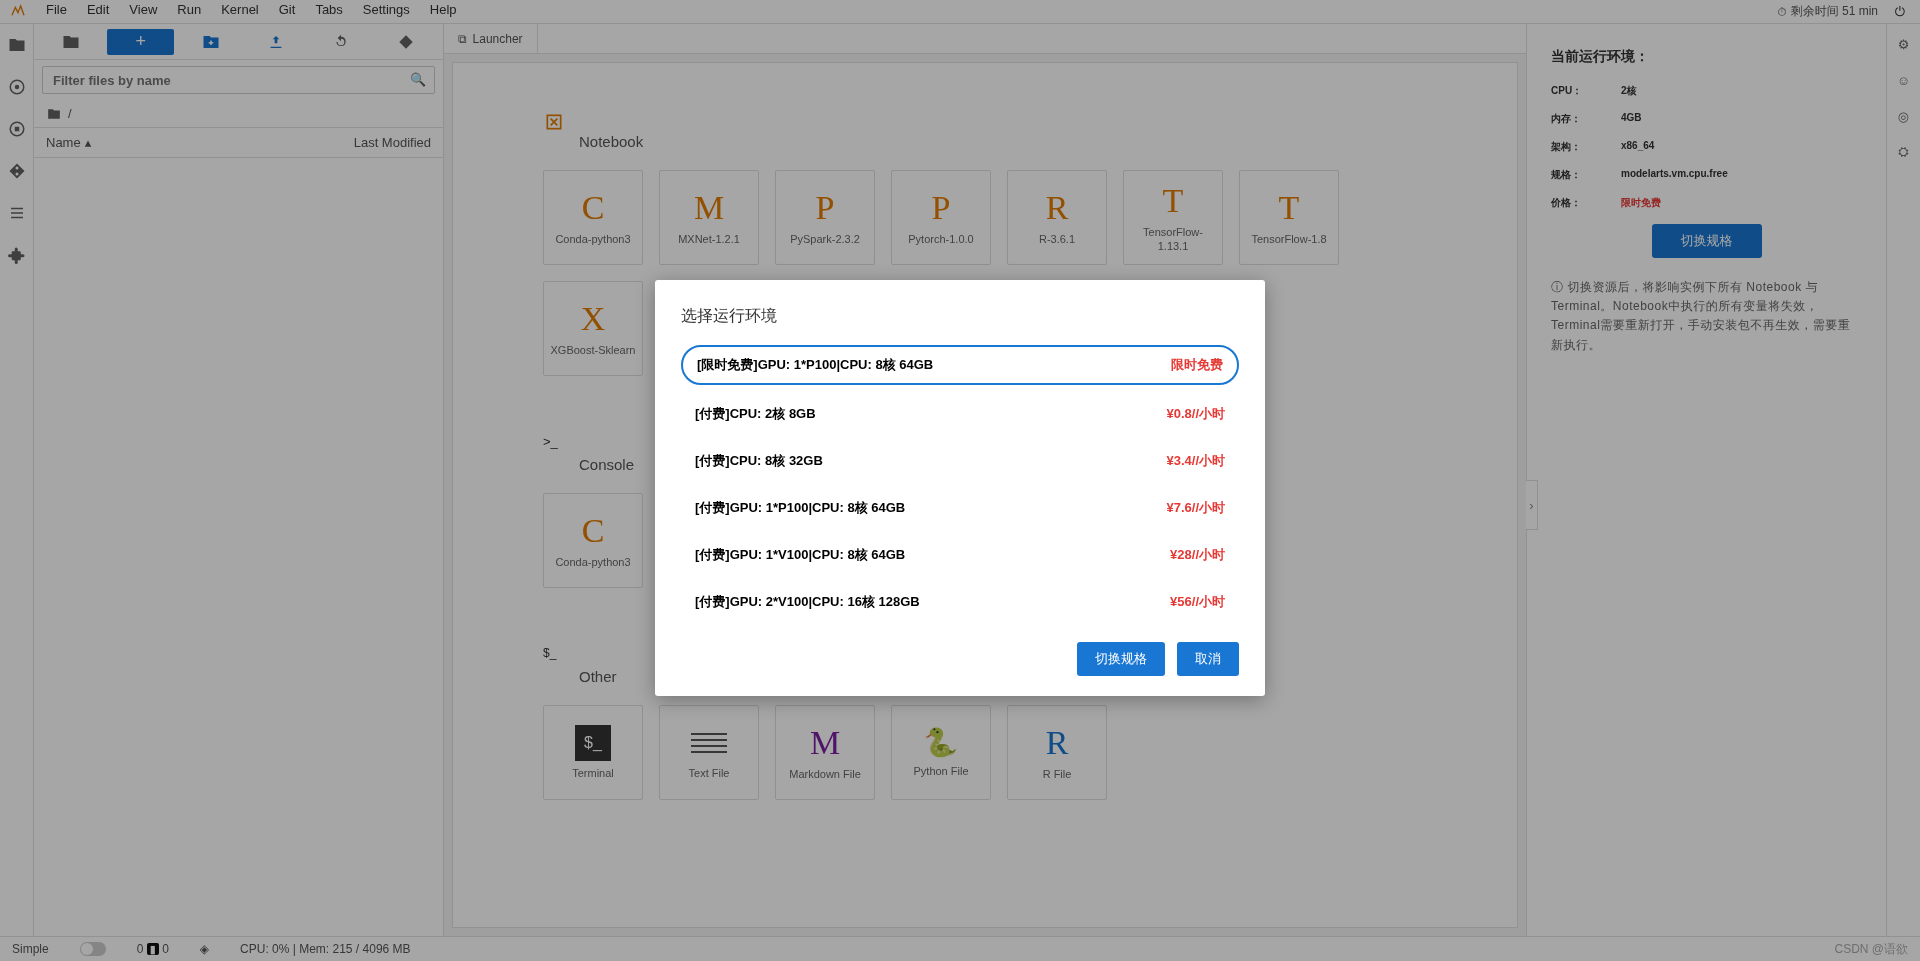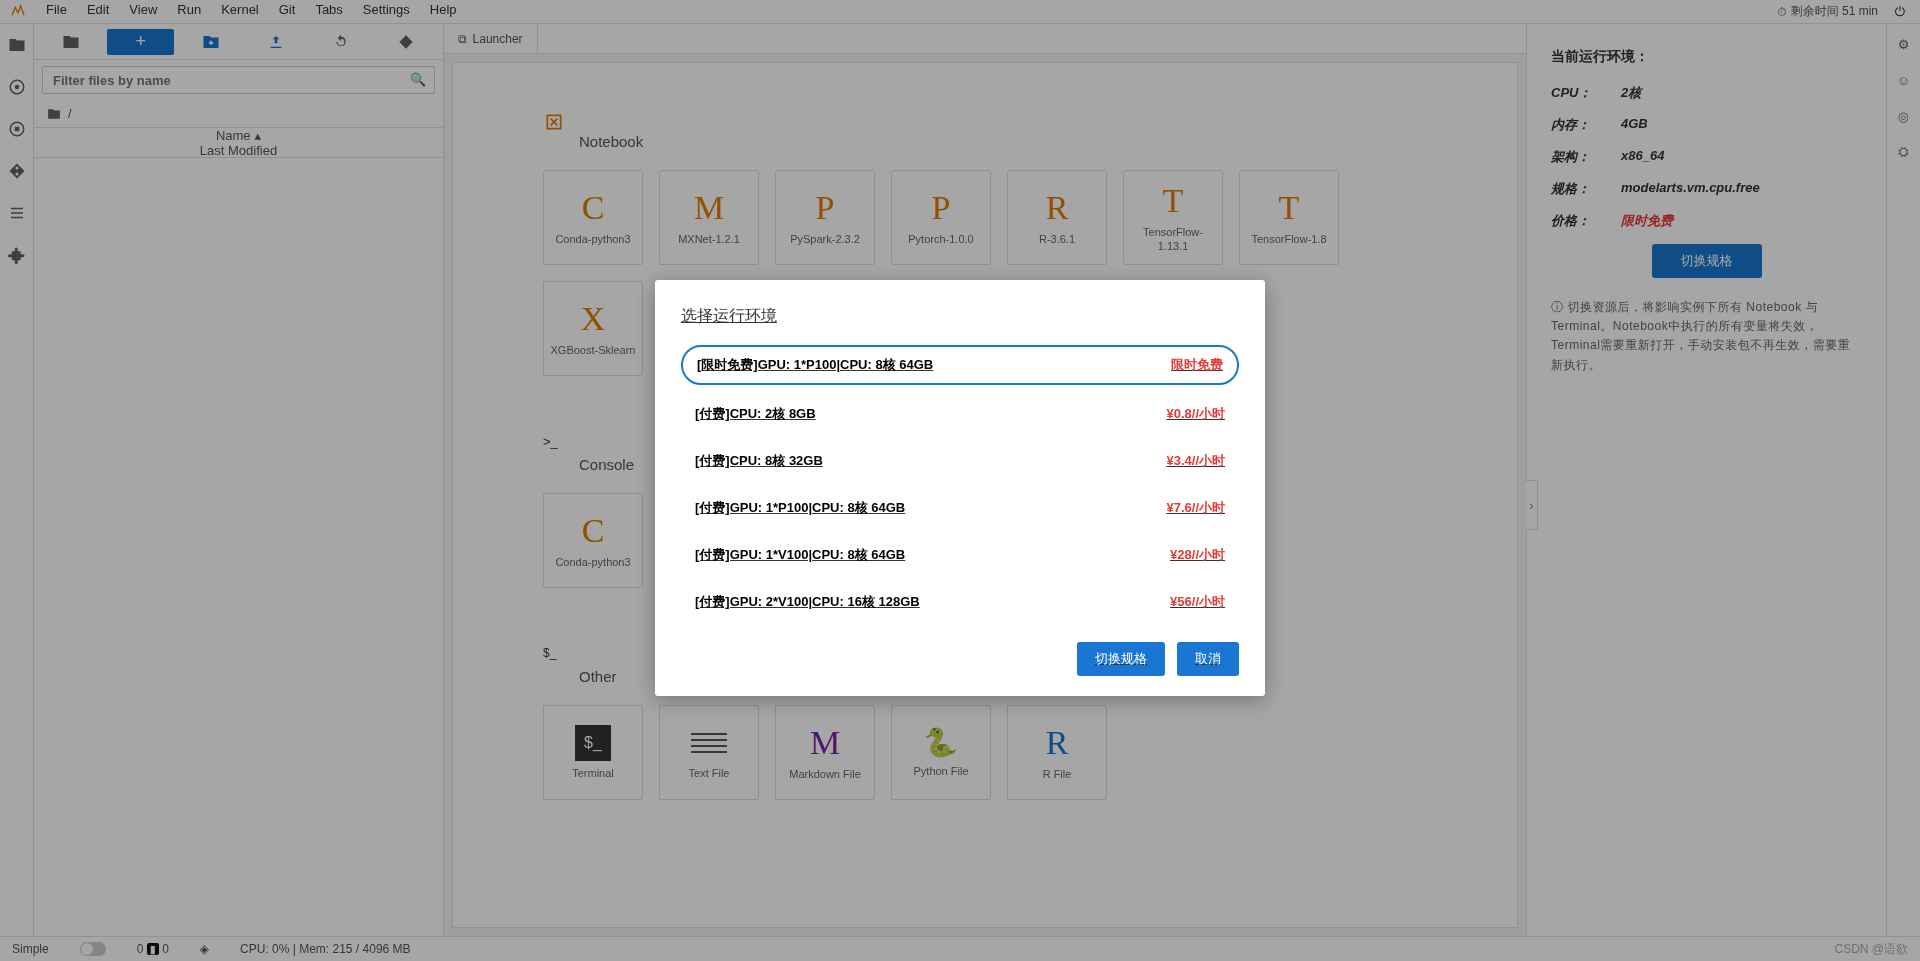--- a/index.html
+++ b/index.html
@@ -16,21 +16,21 @@
 .left-strip .strip-icon { width: 22px; height: 22px; color: #616161; display: flex; align-items: center; justify-content: center; cursor: pointer; }
 .filebrowser { width: 410px; border-right: 1px solid #e0e0e0; display: flex; flex-direction: column; }
 .fb-toolbar { height: 36px; display: flex; align-items: center; padding: 0 8px; gap: 8px; border-bottom: 1px solid #e0e0e0; }
 .fb-toolbar .tb-btn { width: 60px; height: 26px; display: flex; align-items: center; justify-content: center; color: #1976d2; cursor: pointer; }
 .fb-toolbar .tb-btn.new { width: 70px; background: #1976d2; color: #fff; border-radius: 2px; font-size: 18px; }
 .fb-filter { padding: 6px 8px; }
 .fb-filter input { width: 100%; height: 28px; padding: 0 28px 0 10px; border: 1px solid #ccc; border-radius: 2px; font-size: 13px; font-weight: bold; }
 .fb-filter-wrap { position: relative; }
 .fb-filter-wrap .search-ic { position: absolute; right: 8px; top: 6px; color: #777; }
 .fb-breadcrumb { height: 28px; display: flex; align-items: center; padding: 0 12px; gap: 6px; border-bottom: 1px solid #e0e0e0; color: #555; }
-.fb-header { height: 30px; display: flex; align-items: center; justify-content: space-between; padding: 0 12px; color: #555; border-bottom: 1px solid #e0e0e0; flex-direction: column; }
+.fb-header { height: 30px; display: flex; align-items: center; justify-content: space-between; padding: 0 12px; color: #555; border-bottom: 1px solid #e0e0e0; }
 .fb-header .name { display:flex; align-items:center; gap:4px;}
 .center { flex: 1; display: flex; flex-direction: column; background: #f5f5f5; position: relative; }
 .tabbar { height: 30px; background: #fff; border-bottom: 1px solid #e0e0e0; display: flex; }
 .tab { padding: 0 14px; display: flex; align-items: center; gap: 6px; border-right: 1px solid #e0e0e0; background: #fff; font-size: 12px; color: #555; }
 .launcher { flex:1; background: #fff; margin: 8px; border: 1px solid #e0e0e0; padding: 30px 90px; overflow: auto; }
 .section { margin-bottom: 40px; }
 .sec-head { display: flex; align-items: center; gap: 14px; margin-bottom: 20px; }
 .sec-icon { width: 22px; height: 22px; display:flex; align-items:center; justify-content:center; }
 .sec-title { font-size: 15px; color: #555; margin-top: 40px; }
 .cards { display: flex; flex-wrap: wrap; gap: 16px; }
@@ -38,38 +38,38 @@
 .card .glyph { font-family: Georgia, serif; font-size: 34px; font-weight: 400; color: #e07b00; }
 .card .glyph.blue { color: #1976d2; }
 .card .glyph.purple { color: #7b1fa2; }
 .card .term-box { width: 36px; height: 36px; background: #333; color:#fff; display:flex; align-items:center; justify-content:center; font-size:16px; }
 .card .lines-box { width:36px; height:36px; display:flex; flex-direction:column; justify-content:center; gap:4px;}
 .card .lines-box .ln { height:2px; background:#555;}
 .card .py-box { font-size:28px; color:#306998; }
 .card .label { font-size: 11px; color: #666; text-align: center; line-height: 1.2; padding: 0 4px; }
 .rightpanel { width: 360px; border-left: 1px solid #e0e0e0; padding: 24px 24px; position: relative; }
 .env-title { font-weight: bold; font-size: 14px; margin-bottom: 18px; }
-.env-row { display: flex; margin-bottom: 14px; font-size: 13px; font-style: italic; }
+.env-row { display: flex; margin-bottom: 14px; font-size: 10px; }
 .env-row .k { width: 70px; font-weight: bold; }
 .env-row .v { font-weight: bold; }
 .env-row .v.red { color: #e53935; }
 .switch-btn { display: block; width: 110px; height: 34px; margin: 12px auto 20px; background: #1976d2; color: #fff; border: none; border-radius: 3px; font-size: 13px; cursor: pointer; }
 .warn { font-size: 12px; color: #666; line-height: 1.6; letter-spacing: 0.5px; }
 .warn .ic { margin-right: 4px; }
 .collapse-handle { position:absolute; left:-1px; top:50%; width:12px; height:50px; border:1px solid #ddd; border-left:none; background:#fff; display:flex; align-items:center; justify-content:center; color:#888; cursor:pointer;}
 .right-strip { width: 34px; border-left: 1px solid #e0e0e0; display: flex; flex-direction: column; align-items: center; padding-top: 10px; gap: 16px; }
 .right-strip .strip-icon { width: 20px; height: 20px; color: #666; display:flex; align-items:center; justify-content:center; cursor:pointer;}
 .statusbar { height: 25px; border-top: 1px solid #e0e0e0; display: flex; align-items: center; padding: 0 12px; gap: 31px; font-size: 12px; color: #555; position:relative;}
 .statusbar .spacer { flex:1; }
 .statusbar .badge { background:#111; color:#fff; padding:0 3px; border-radius:2px; font-size:11px;}
 .statusbar .toggle { width:26px; height:14px; border-radius:7px; background:#ccc; position:relative; }
 .statusbar .toggle::after { content:''; position:absolute; width:12px; height:12px; background:#fff; border-radius:50%; top:1px; left:1px;}
 .statusbar .wm { color:#aaa; font-size:12px;}
 .overlay { position: absolute; inset: 0; background: rgba(0,0,0,0.35); z-index: 100; display: flex; align-items: flex-start; justify-content: center; }
-.modal { width: 610px; background: #fff; border-radius: 3px; margin-top: 280px; box-shadow: 0 4px 20px rgba(0,0,0,0.3); padding: 26px 26px 20px; text-decoration: underline; }
+.modal { width: 610px; background: #fff; border-radius: 3px; margin-top: 280px; box-shadow: 0 4px 20px rgba(0,0,0,0.3); padding: 26px 26px 20px; }
 .modal-title { font-size: 16px; color: #333; margin-bottom: 18px; }
 .opt { display: flex; justify-content: space-between; align-items: center; padding: 9px 14px; margin-bottom: 11px; font-size: 13px; cursor: pointer; }
 .opt.selected { border: 2px solid #1976d2; border-radius: 20px; }
 .opt .name { font-weight: bold; color: #000000; }
 .opt .price { font-weight: bold; color: #e53935; }
 .modal-foot { display: flex; justify-content: flex-end; gap: 12px; margin-top: 22px; }
 .modal-foot button { height: 34px; padding: 0 18px; background: #1976d2; color: #fff; border: none; border-radius: 3px; font-size: 13px; cursor: pointer; }
 </style>
 </head>
 <body>

